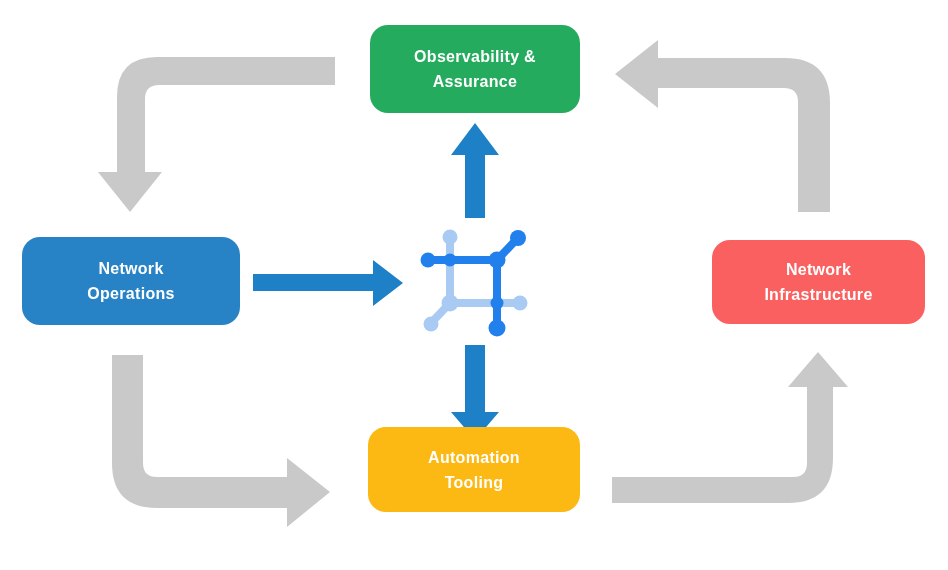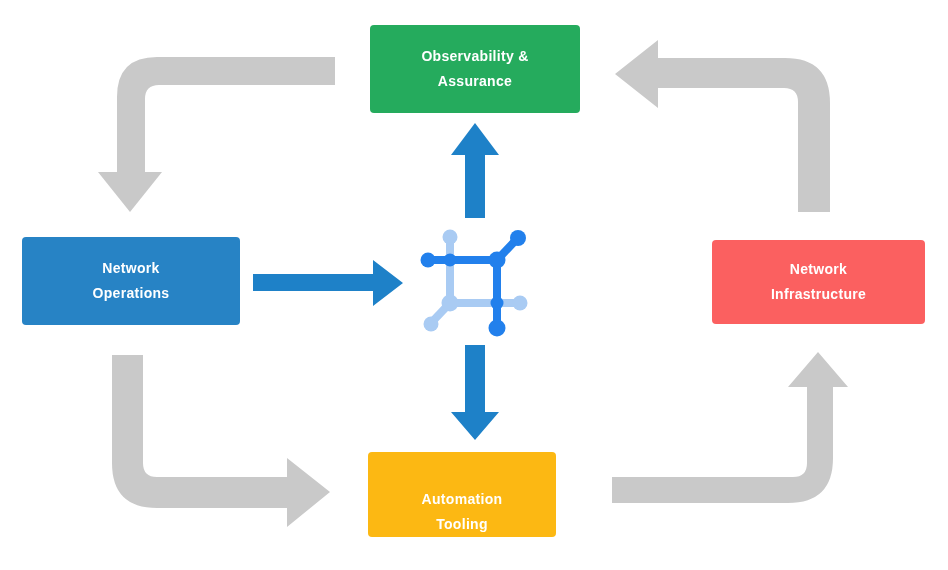--- a/index.html
+++ b/index.html
@@ -15,37 +15,37 @@
     background: #ffffff;
   }
   .overlay {
     position: absolute;
     left: 0; top: 0;
     width: 948px; height: 570px;
     display: block;
   }
   .node {
     position: absolute;
-    border-radius: 4px;
+    border-radius: 18px;
     display: flex;
     align-items: center;
     justify-content: center;
     text-align: center;
     color: #ffffff;
-    font-size: 14px;
+    font-size: 16px;
     font-weight: bold;
     letter-spacing: 0.3px;
     line-height: 25px;
     white-space: pre-line;
     z-index: 2;
   }
   .node-observability { left: 370px; top: 25px;  width: 210px; height: 88px; }
   .node-operations    { left: 22px;  top: 237px; width: 218px; height: 88px; }
   .node-infrastructure{ left: 712px; top: 240px; width: 213px; height: 84px; }
-  .node-tooling       { left: 368px; top: 452px; width: 188px; height: 85px; align-items: flex-end; }
+  .node-tooling       { left: 368px; top: 427px; width: 212px; height: 85px; }
 </style>
 </head>
 <body>
 
 <div class="canvas">
 
   <svg class="overlay" viewBox="0 0 948 570" xmlns="http://www.w3.org/2000/svg">
 
     <path d="M335,57 L157,57 Q117,57 117,97 L117,172 L98,172 L130,212 L162,172 L145,172 L145,99 Q145,85 159,85 L335,85 Z" fill="#C9C9C9"></path>
     <path d="M112,355 L112,463 Q112,508 157,508 L287,508 L287,527 L330,492 L287,458 L287,477 L157,477 Q143,477 143,463 L143,355 Z" fill="#C9C9C9"></path>

